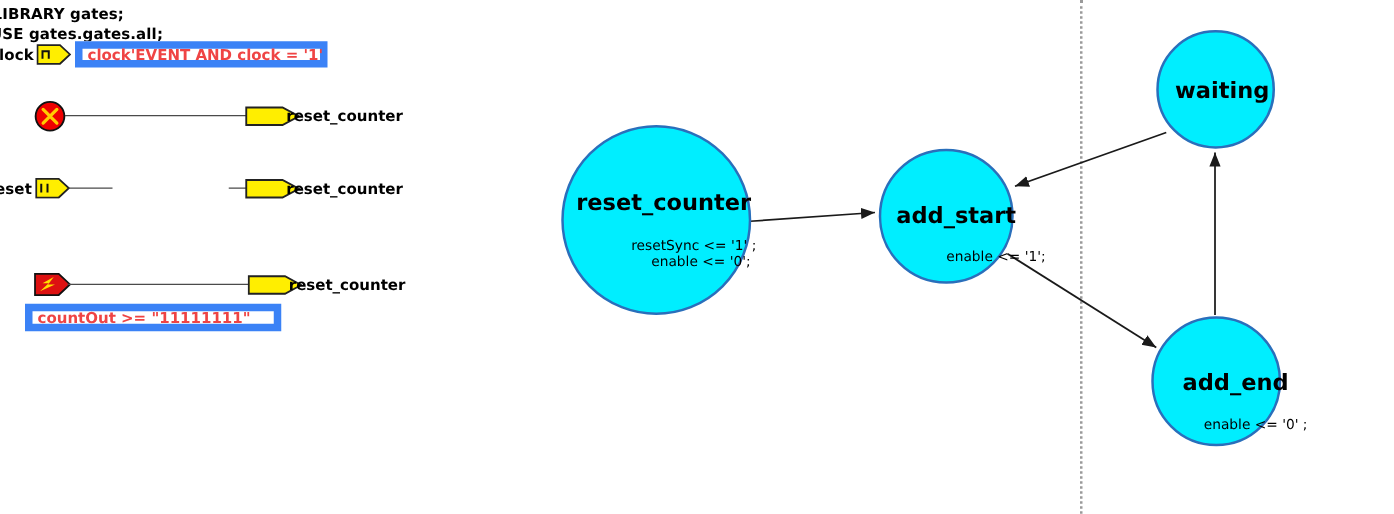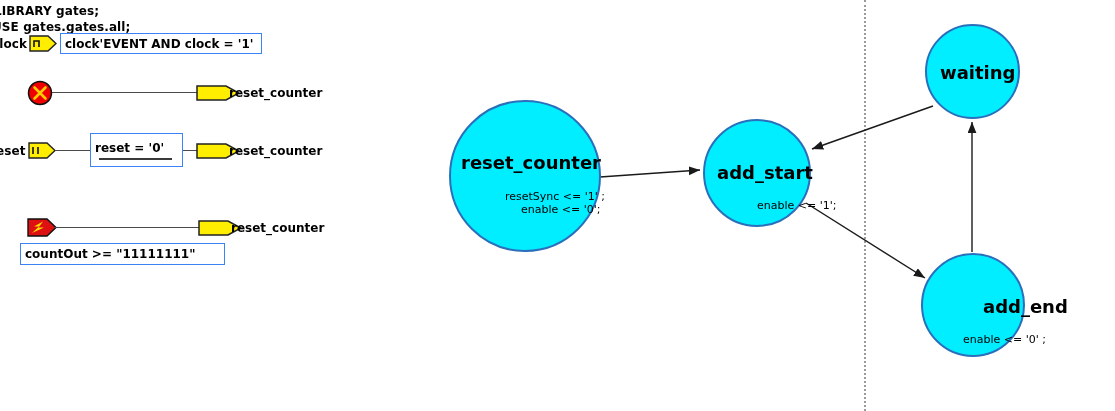--- a/index.html
+++ b/index.html
@@ -13,22 +13,22 @@
   
   .decl{
     position:absolute;
     font-family:"DejaVu Sans","Liberation Sans",sans-serif;
     font-size:12px;font-weight:bold;color:#000;white-space:nowrap;
     letter-spacing:.1px;
   }
 
   
   .cond-box{
-    position:absolute;border:1px solid #3b82f6;background:#ffffff;
-    font-size:12px;font-weight:bold;color:#000000;white-space:nowrap;
+    position:absolute;border:6px solid #3b82f6;background:#ffffff;
+    font-size:12px;font-weight:bold;color:#ef4444;white-space:nowrap;
     display:flex;align-items:center;padding:0 4px;box-sizing:border-box;
   }
   .cond-box.with-rule{flex-direction:column;align-items:flex-start;justify-content:center;}
   .cond-rule{
     width:88%;height:2px;background:#3a3a3a;margin-top:3px;margin-left:4px;
   }
 
   
   .tag-yellow{
     position:absolute;width:22px;height:15px;
@@ -106,24 +106,20 @@
 
   <div class="decl" style="left:-10px;top:144px;">reset</div>
   <div class="tag-yellow" style="left:28px;top:142px;width:28px;height:17px;">
     <svg viewBox="0 0 28 17" width="28" height="17">
       <path d="M1 1 L19 1 L27 8.5 L19 16 L1 16 Z" fill="#ffee00" stroke="#222" stroke-width="1.4"></path>
       <path d="M5 12 L5 5 M10 5 L10 12" fill="none" stroke="#111" stroke-width="1.6"></path>
     </svg>
   </div>
   <div class="wire" style="left:55px;top:150px;width:35px;"></div>
 
-  <div class="cond-box with-rule" style="left:90px;top:133px;width:93px;height:34px;">
-    <span>reset = '0'</span>
-    <span class="cond-rule"></span>
-  </div>
 
   <div class="wire" style="left:183px;top:150px;width:16px;"></div>
   <div class="out-arrow" style="left:196px;top:141px;">
     <svg viewBox="0 0 44 20" width="44" height="20">
       <path d="M1 3 L30 3 L43 10 L30 17 L1 17 Z" fill="#ffee00" stroke="#222" stroke-width="1.5"></path>
     </svg>
   </div>
   <div class="out-label" style="left:229px;top:144px;">reset_counter</div>
 
   <div class="tag-red" style="left:27px;top:218px;width:30px;height:19px;">
@@ -168,16 +164,16 @@
   <div class="state-action" style="left:521px;top:203px;">enable &lt;= '0';</div>
 
   <div class="state" style="left:703px;top:119px;width:108px;height:108px;"></div>
   <div class="state-name" style="left:717px;top:162px;text-align:right;">add_start</div>
   <div class="state-action" style="left:757px;top:199px;">enable &lt;= '1';</div>
 
   <div class="state" style="left:925px;top:24px;width:95px;height:95px;"></div>
   <div class="state-name" style="left:940px;top:62px;">waiting</div>
 
   <div class="state" style="left:921px;top:253px;width:104px;height:104px;"></div>
-  <div class="state-name" style="left:983px;top:296px;">add_end</div>
+  <div class="state-name" style="left:946px;top:296px;">add_end</div>
   <div class="state-action" style="left:963px;top:333px;">enable &lt;= '0' ;</div>
 
 </div>
 
 </body></html>

